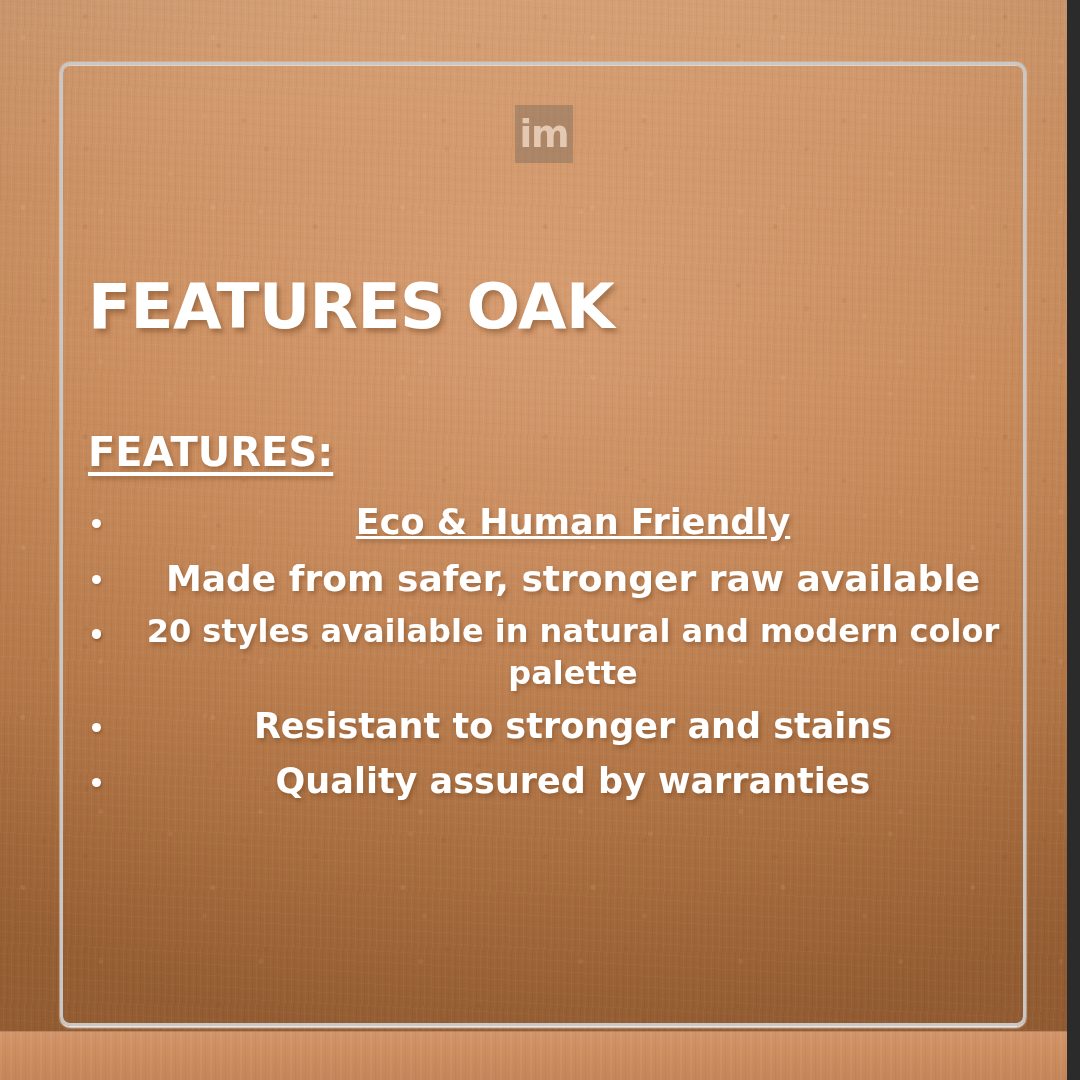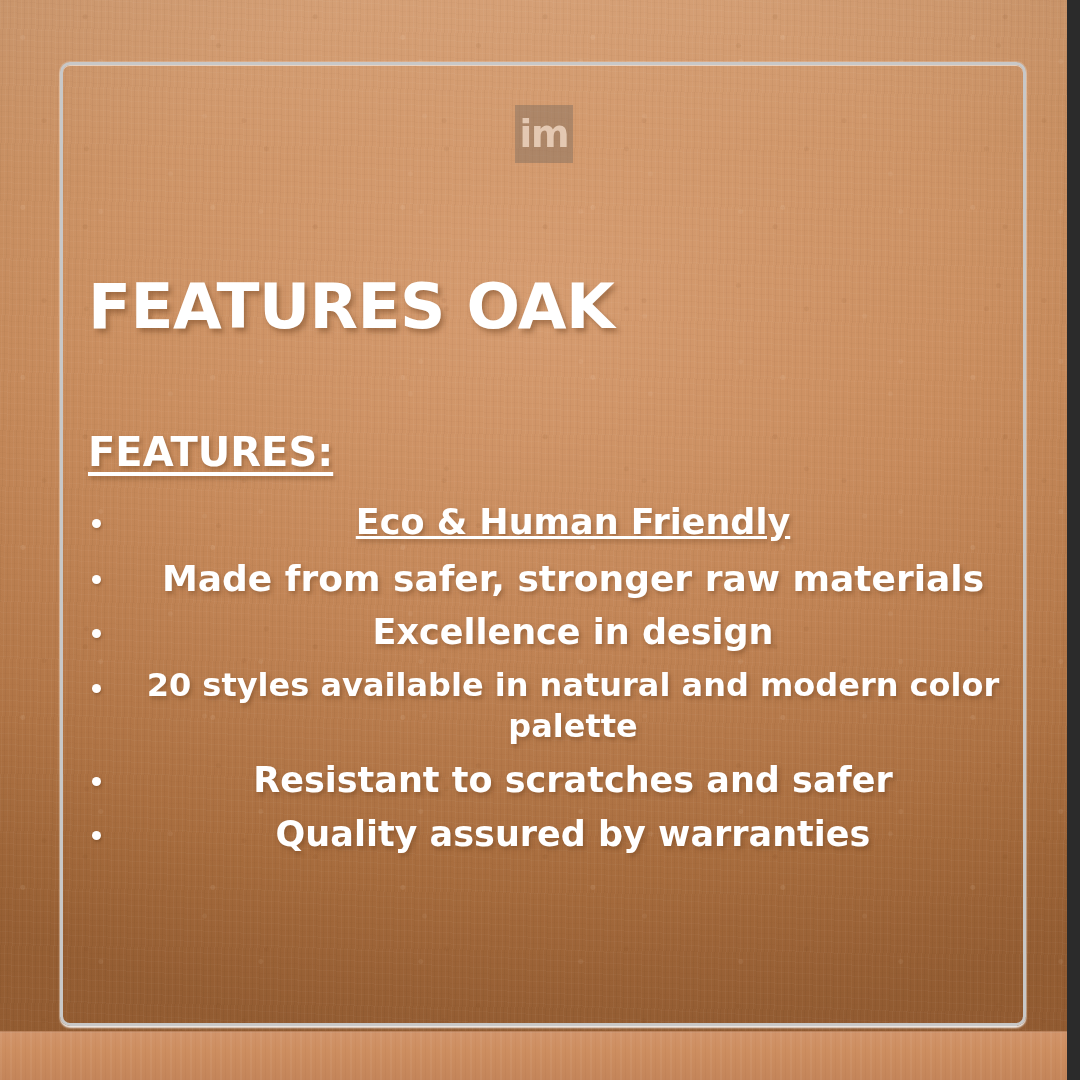--- a/index.html
+++ b/index.html
@@ -254,33 +254,32 @@
 
     <h2 class="features-heading">FEATURES:</h2>
 
     <ul class="bullet-list">
       <li class="bullet-item b0">
         <span class="dot"></span>
         <span class="txt">Eco &amp; Human Friendly</span>
       </li>
       <li class="bullet-item b1">
         <span class="dot"></span>
-        <span class="txt">Made from safer, stronger raw materials</span>
+        <span class="txt">Made from safer, stronger raw available</span>
       </li>
       <li class="bullet-item b2">
         <span class="dot"></span>
-        <span class="txt">Excellence in design</span>
       </li>
       <li class="bullet-item b3">
         <span class="dot"></span>
         <span class="txt">20 styles available in natural and modern color palette</span>
       </li>
       <li class="bullet-item b4">
         <span class="dot"></span>
-        <span class="txt">Resistant to scratches and safer</span>
+        <span class="txt">Resistant to stronger and stains</span>
       </li>
       <li class="bullet-item b5">
         <span class="dot"></span>
         <span class="txt">Quality assured by warranties</span>
       </li>
     </ul>
 
   </div>
 </div>
 

